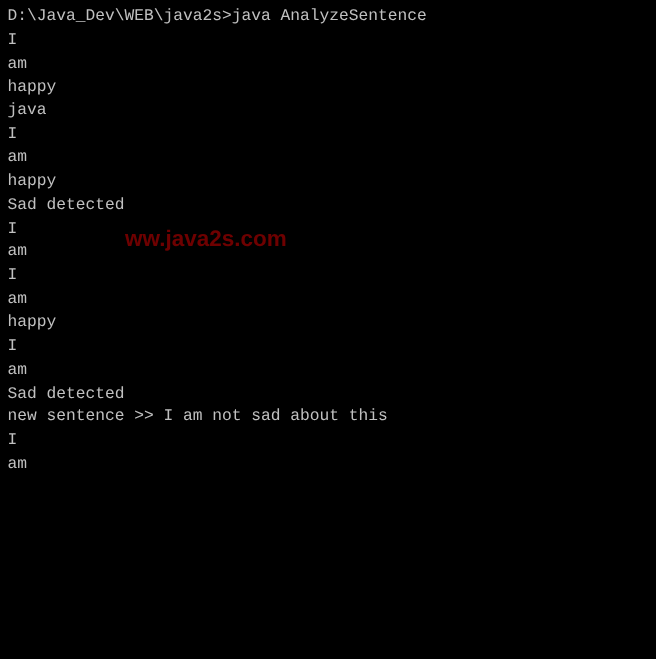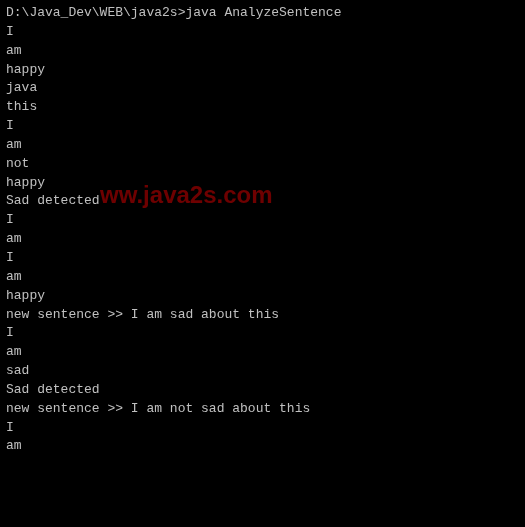--- a/index.html
+++ b/index.html
@@ -26,56 +26,52 @@
     }
     .line {
       white-space: pre;
       display: block;
     }
     .watermark {
       position: absolute;
       top: 178px;
       left: 100px;
       font-family: Arial, sans-serif;
-      font-size: 24px;
+      font-size: 18px;
       color: rgba(200, 0, 0, 0.55);
       font-weight: bold;
       pointer-events: none;
       white-space: nowrap;
     }
   </style>
 </head>
 <body>
 
 <div id="terminal">
   <div id="lines-container">
       <div class="line">D:\Java_Dev\WEB\java2s&gt;java AnalyzeSentence</div>
       <div class="line"></div>
       <div class="line">I</div>
       <div class="line">am</div>
       <div class="line">happy</div>
       <div class="line">java</div>
-      <div class="line">this</div>
       <div class="line"></div>
       <div class="line">I</div>
       <div class="line">am</div>
-      <div class="line">not</div>
       <div class="line">happy</div>
       <div class="line">Sad detected</div>
       <div class="line"></div>
       <div class="line">I</div>
       <div class="line">am</div>
       <div class="line">I</div>
       <div class="line">am</div>
       <div class="line">happy</div>
       <div class="line"></div>
-      <div class="line">new sentence &gt;&gt; I am sad about this</div>
       <div class="line">I</div>
       <div class="line">am</div>
-      <div class="line">sad</div>
       <div class="line">Sad detected</div>
       <div class="line"></div>
       <div class="line">new sentence &gt;&gt; I am not sad about this</div>
       <div class="line">I</div>
       <div class="line">am</div>
     </div>
   <div class="watermark">ww.java2s.com</div>
 </div>
 
 </body></html>

